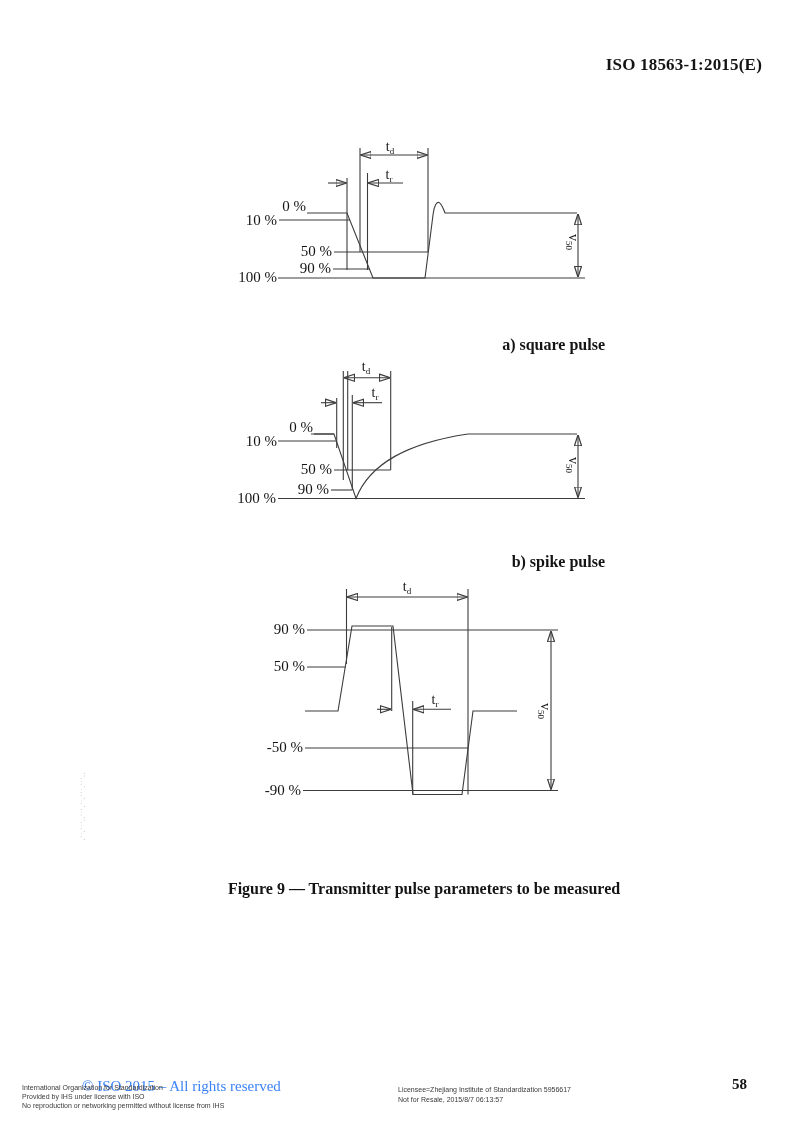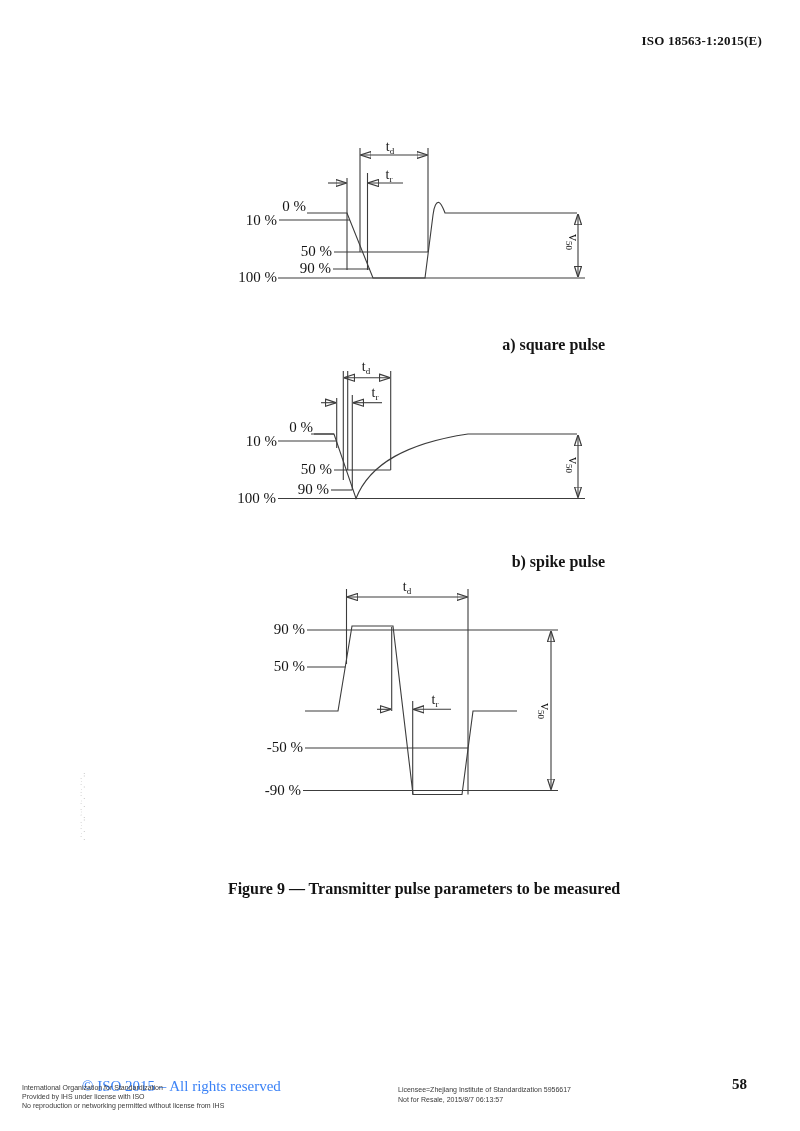--- a/index.html
+++ b/index.html
@@ -1,22 +1,22 @@
 <!DOCTYPE html>
 <html><head>
 <meta charset="utf-8">
 <style>
   html,body { margin:0; padding:0; background:#ffffff; }
   .page {
     position:relative; width:800px; height:1131px; background:#ffffff;
     font-family:"Liberation Serif", serif; color:#141414; overflow:hidden;
   }
   .doc-ref {
-    position:absolute; top:33px; right:38px;
-    font-size:13px; font-weight:bold; letter-spacing:.2px;
+    position:absolute; top:55px; right:38px;
+    font-size:17px; font-weight:bold; letter-spacing:.2px;
   }
   .diag { position:absolute; overflow:visible; }
   .diag path, .diag line { stroke:#3c3c3c; stroke-width:1.1; fill:none; }
   .diag text { fill:#141414; font-family:"Liberation Serif", serif; font-size:15px; }
   .diag text.dim { font-size:14px; }
   .diag tspan.sub { font-size:9px; }
   .cap {
     position:absolute; left:235px; width:370px; text-align:right;
     font-size:16px; font-weight:bold;
   }

